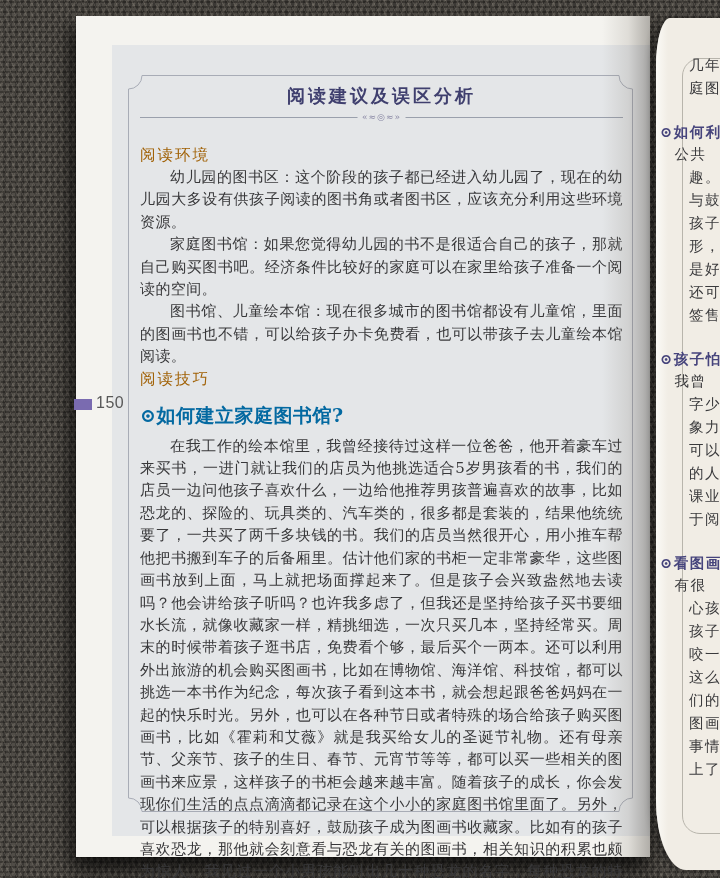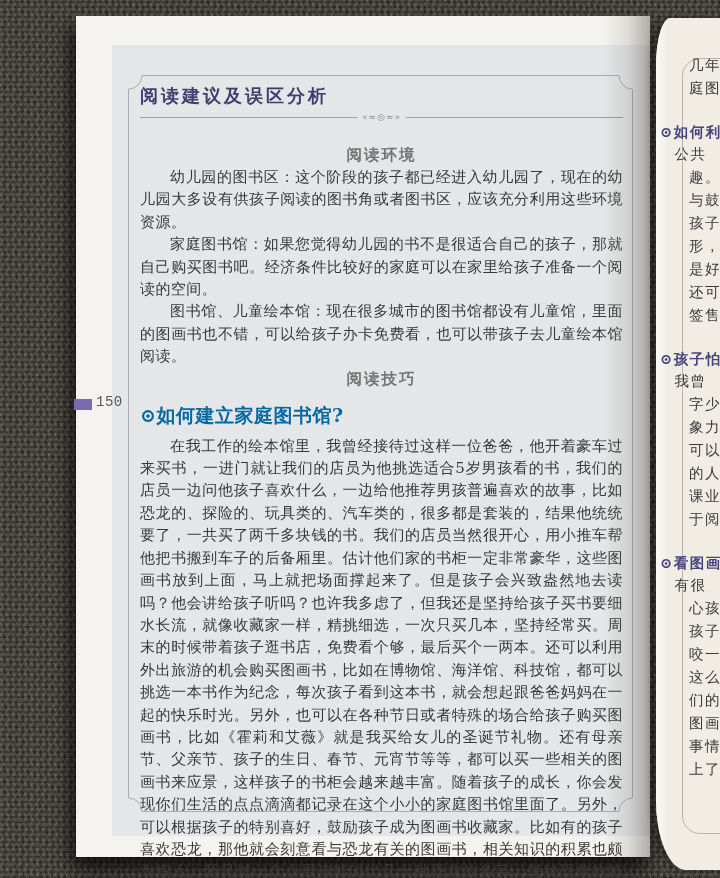--- a/index.html
+++ b/index.html
@@ -26,39 +26,39 @@
   .gutter-shade{
     position:absolute;top:0;right:0;width:48px;height:100%;
     background:linear-gradient(to right, rgba(110,102,90,0) 0%, rgba(110,102,90,.16) 55%, rgba(66,60,52,.38) 100%);
   }
   .page-tab{
     position:absolute;left:-2px;top:383px;width:18px;height:11px;
     background:#7a6bb0;
   }
   .page-num{
     position:absolute;left:20px;top:378px;
-    font-family:Liberation Mono, monospace;
-    font-size:14px;color:#585858;letter-spacing:.5px;
+    font-family:Liberation Sans, sans-serif;
+    font-size:16px;color:#585858;letter-spacing:.5px;
   }
   .content{position:absolute;left:64px;top:58px;width:483px;}
   .title{
-    margin:10px 0 0;text-align:left;
+    margin:10px 0 0;text-align:center;
     font-size:18px;font-weight:bold;color:#3f3f6e;letter-spacing:3px;
   }
   .divider{
     margin-top:9px;height:1px;background:#9aa0ac;position:relative;
   }
   .orn{
     position:absolute;left:50%;top:-6px;transform:translateX(-50%);
     background:#e4e6e8;padding:0 5px;
     font-size:9px;color:#8b8aa6;letter-spacing:1px;line-height:12px;
   }
   .sec{
-    margin:27px 0 0;text-align:center;
-    font-size:15.5px;font-weight:700;color:#737373;letter-spacing:2px;
+    margin:27px 0 0;text-align:left;
+    font-size:15.5px;font-weight:400;color:#a16207;letter-spacing:2px;
   }
   .body{
     margin:0;font-size:15px;color:#38383a;line-height:22.4px;
     text-align:justify;text-indent:2em;letter-spacing:.4px;
   }
   .first{margin-top:10px;}
   .sec2{margin-top:1px;}
   .subhead{
     margin-top:13px;font-size:19px;font-weight:600;color:#0369a1;letter-spacing:.5px;
   }

